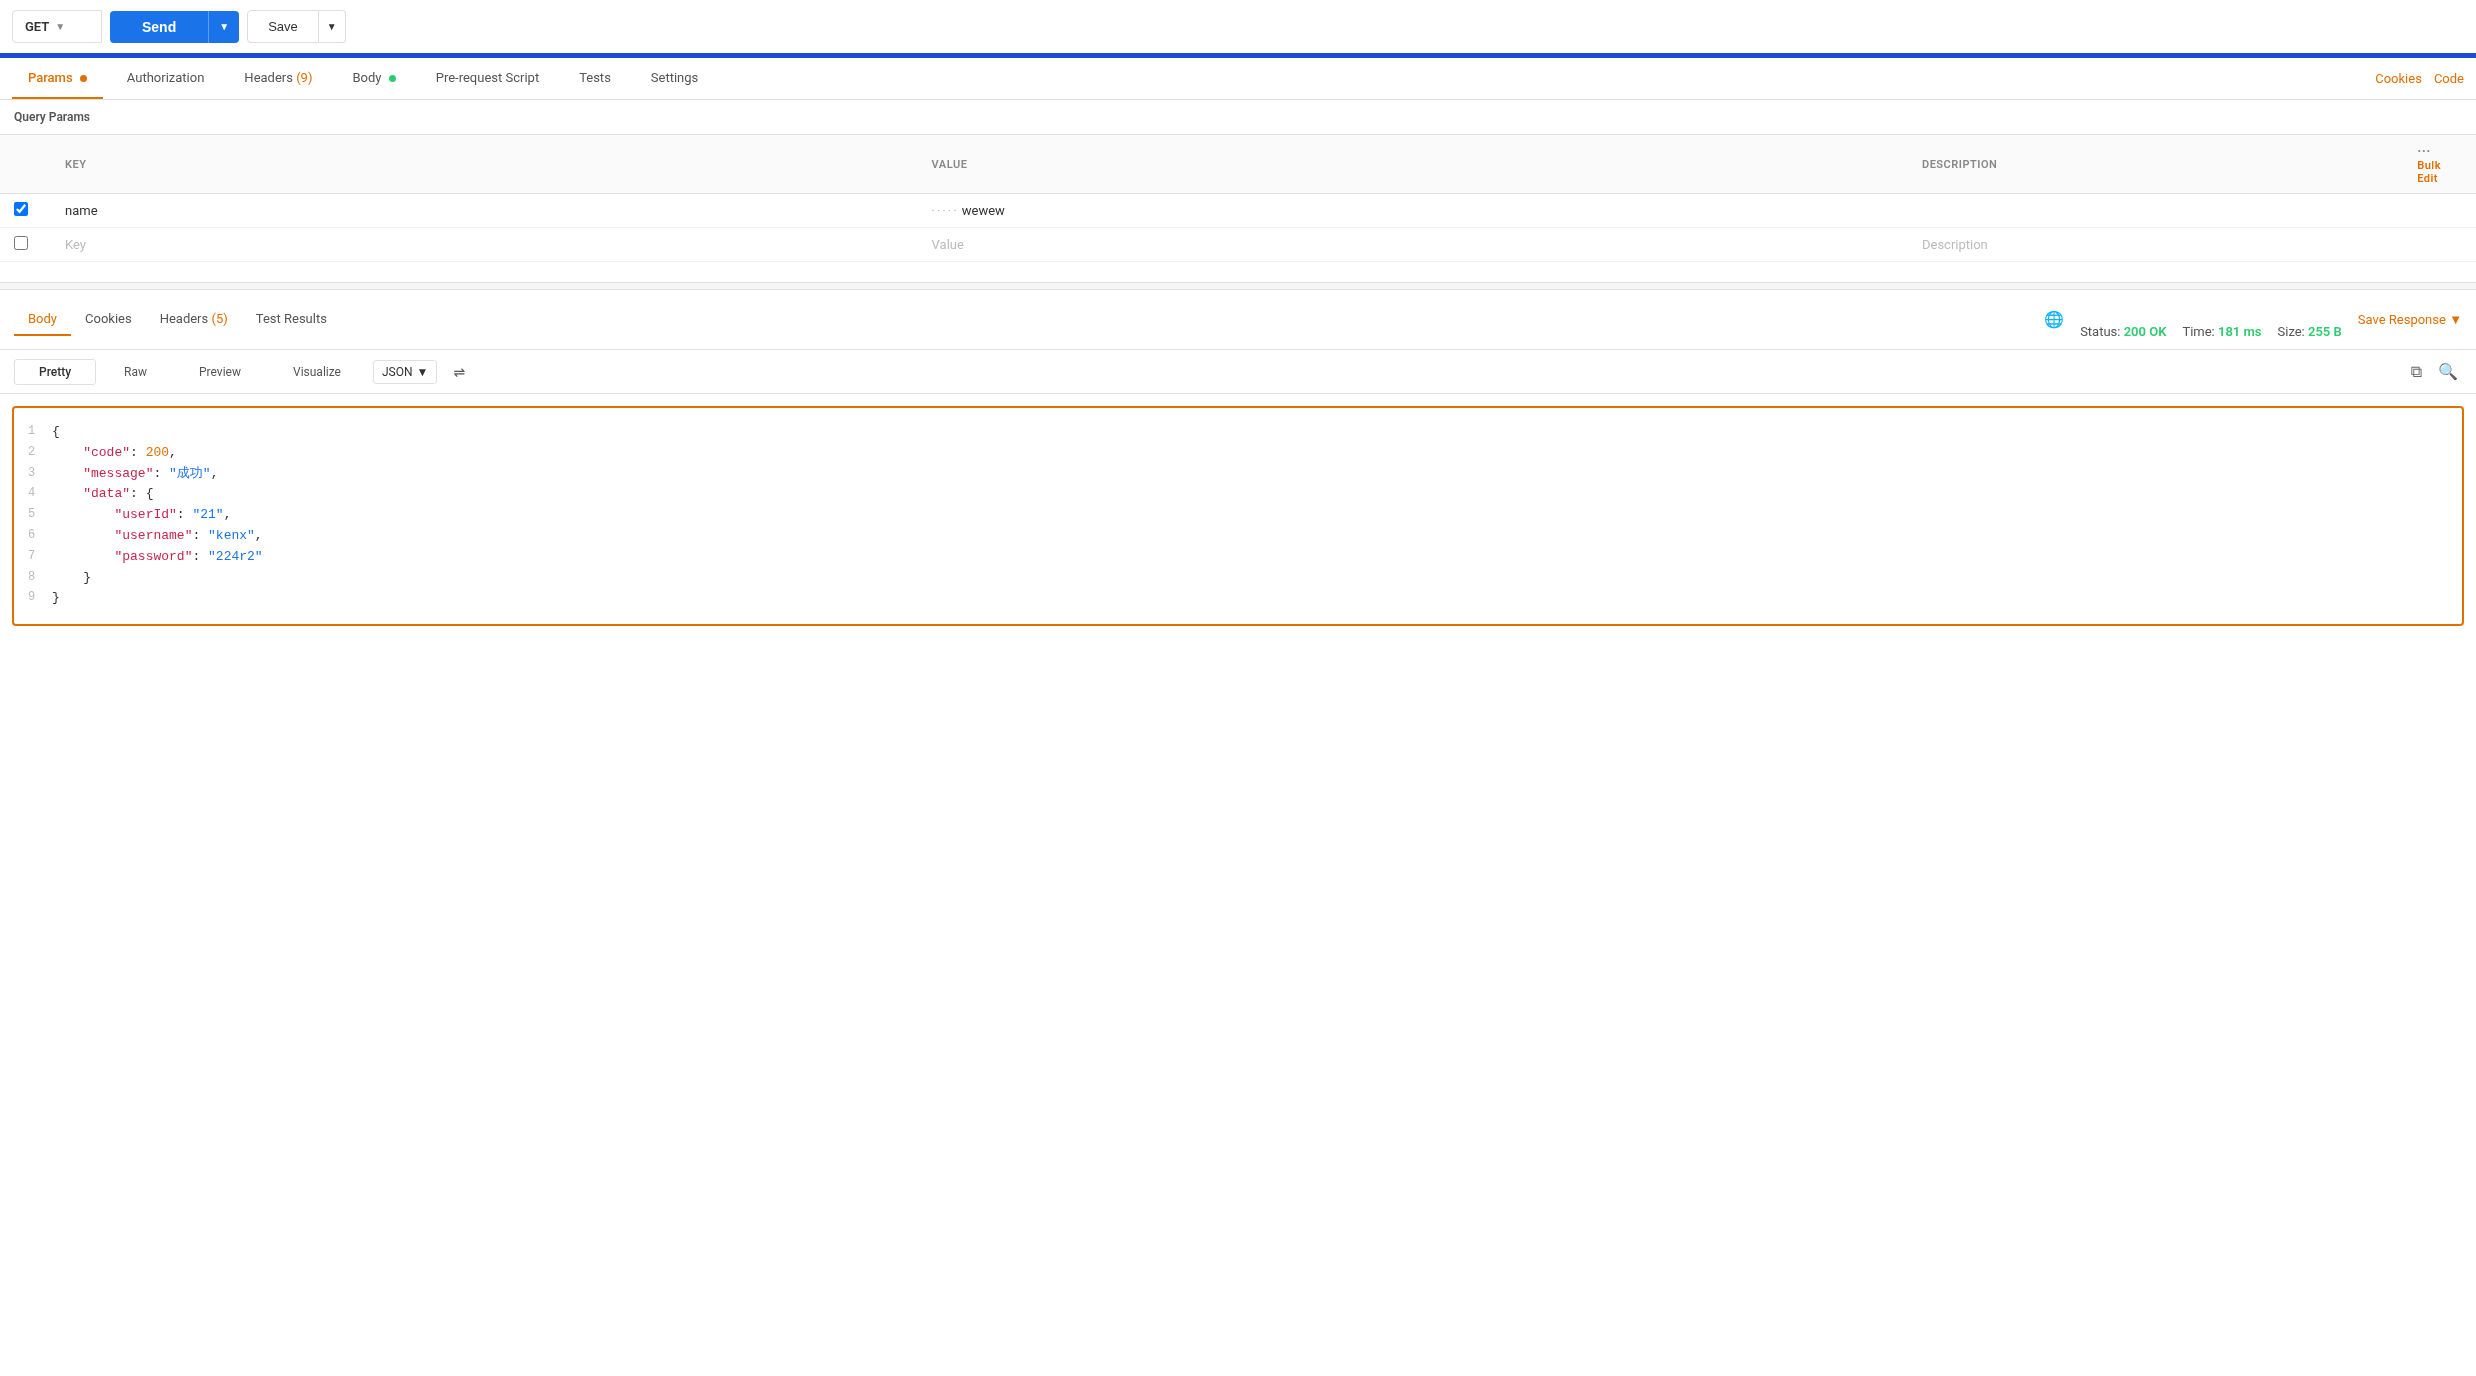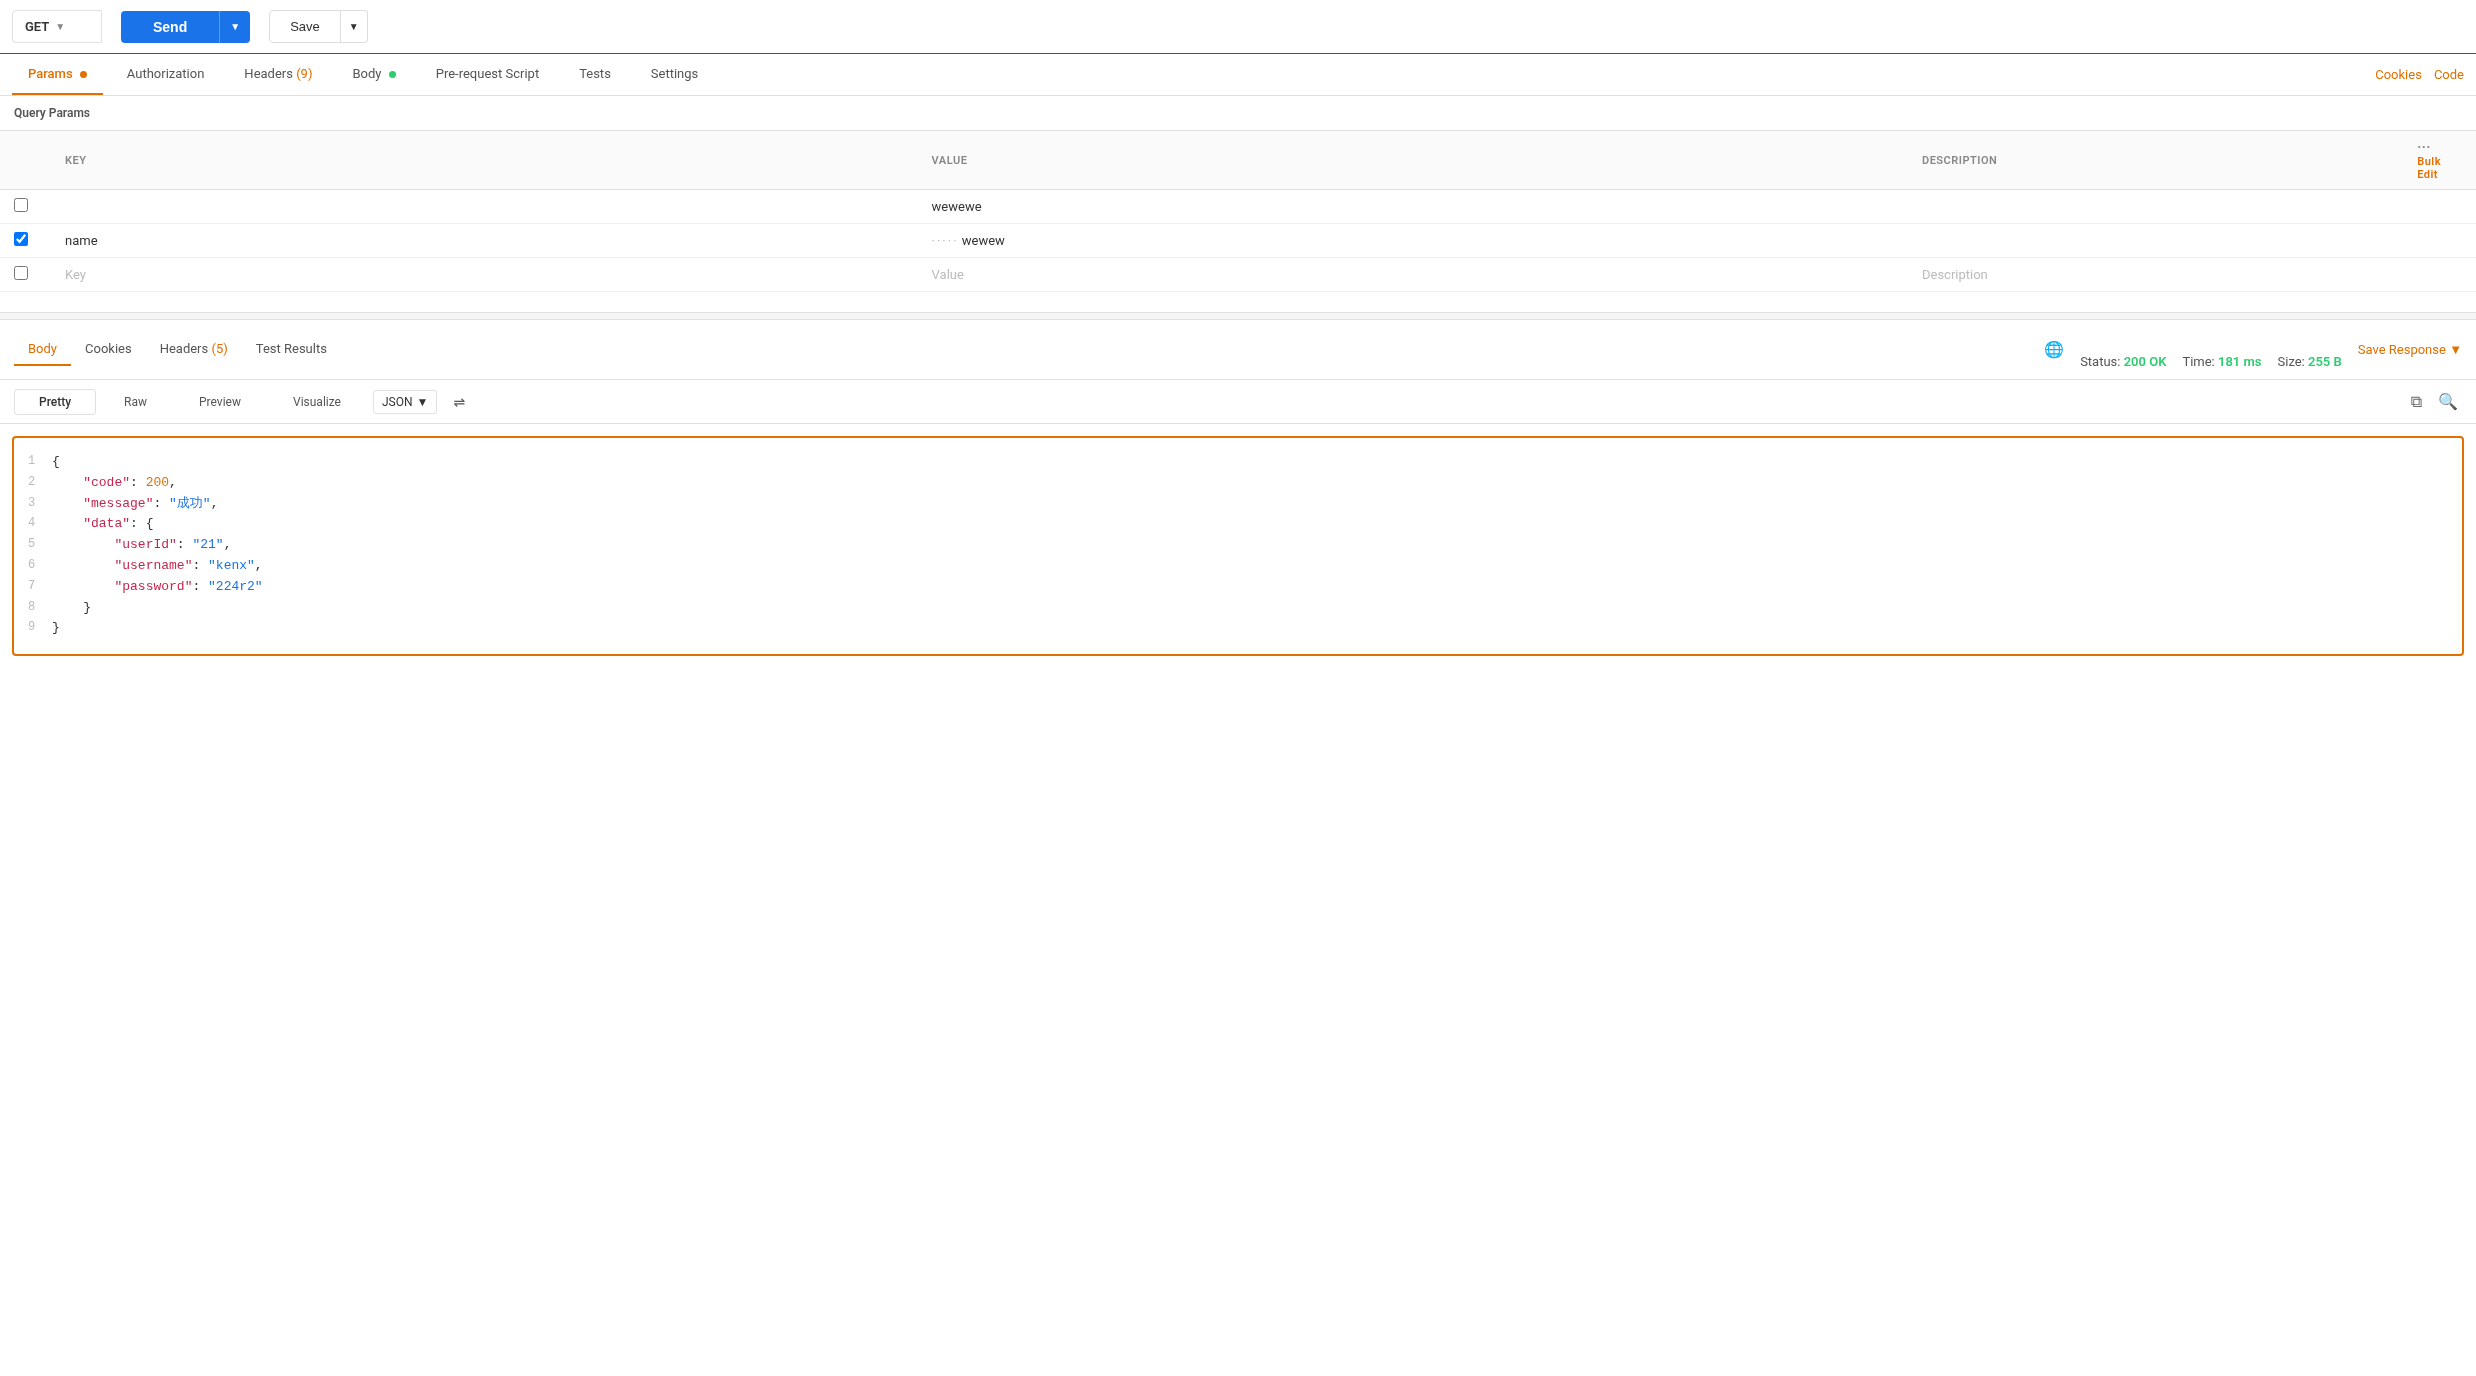--- a/index.html
+++ b/index.html
@@ -8,22 +8,22 @@
       font-size: 13px;
       background: #fff;
       color: #333;
     }
 
     
     .top-bar {
       display: flex;
       align-items: center;
       padding: 10px 12px;
-      border-bottom: 1px solid #1d4ed8;
-      gap: 19px;
+      border-bottom: 5px solid #1d4ed8;
+      gap: 8px;
     }
 
     .method-select {
       display: flex;
       align-items: center;
       gap: 6px;
       padding: 8px 12px;
       border: 1px solid #e0e0e0;
       border-radius: 4px 0 0 4px;
       background: #fff;
@@ -454,29 +454,20 @@
       </th>
       <th class="col-actions">
         <span class="three-dots">···</span>
         &nbsp;
         <span class="bulk-edit">Bulk Edit</span>
       </th>
     </tr>
   </thead>
   <tbody>
 
-    <tr>
-      <td class="col-check">
-        <input type="checkbox" class="row-checkbox" style="">
-      </td>
-      <td class="col-key"></td>
-      <td class="col-value">wewewe</td>
-      <td class="col-desc"></td>
-      <td class="col-actions"></td>
-    </tr>
 
     <tr>
       <td class="col-check">
         <input type="checkbox" class="row-checkbox" checked="" style="">
       </td>
       <td class="col-key">name</td>
       <td class="col-value">
         <span class="value-hidden">·····</span> wewew
       </td>
       <td class="col-desc"></td>

